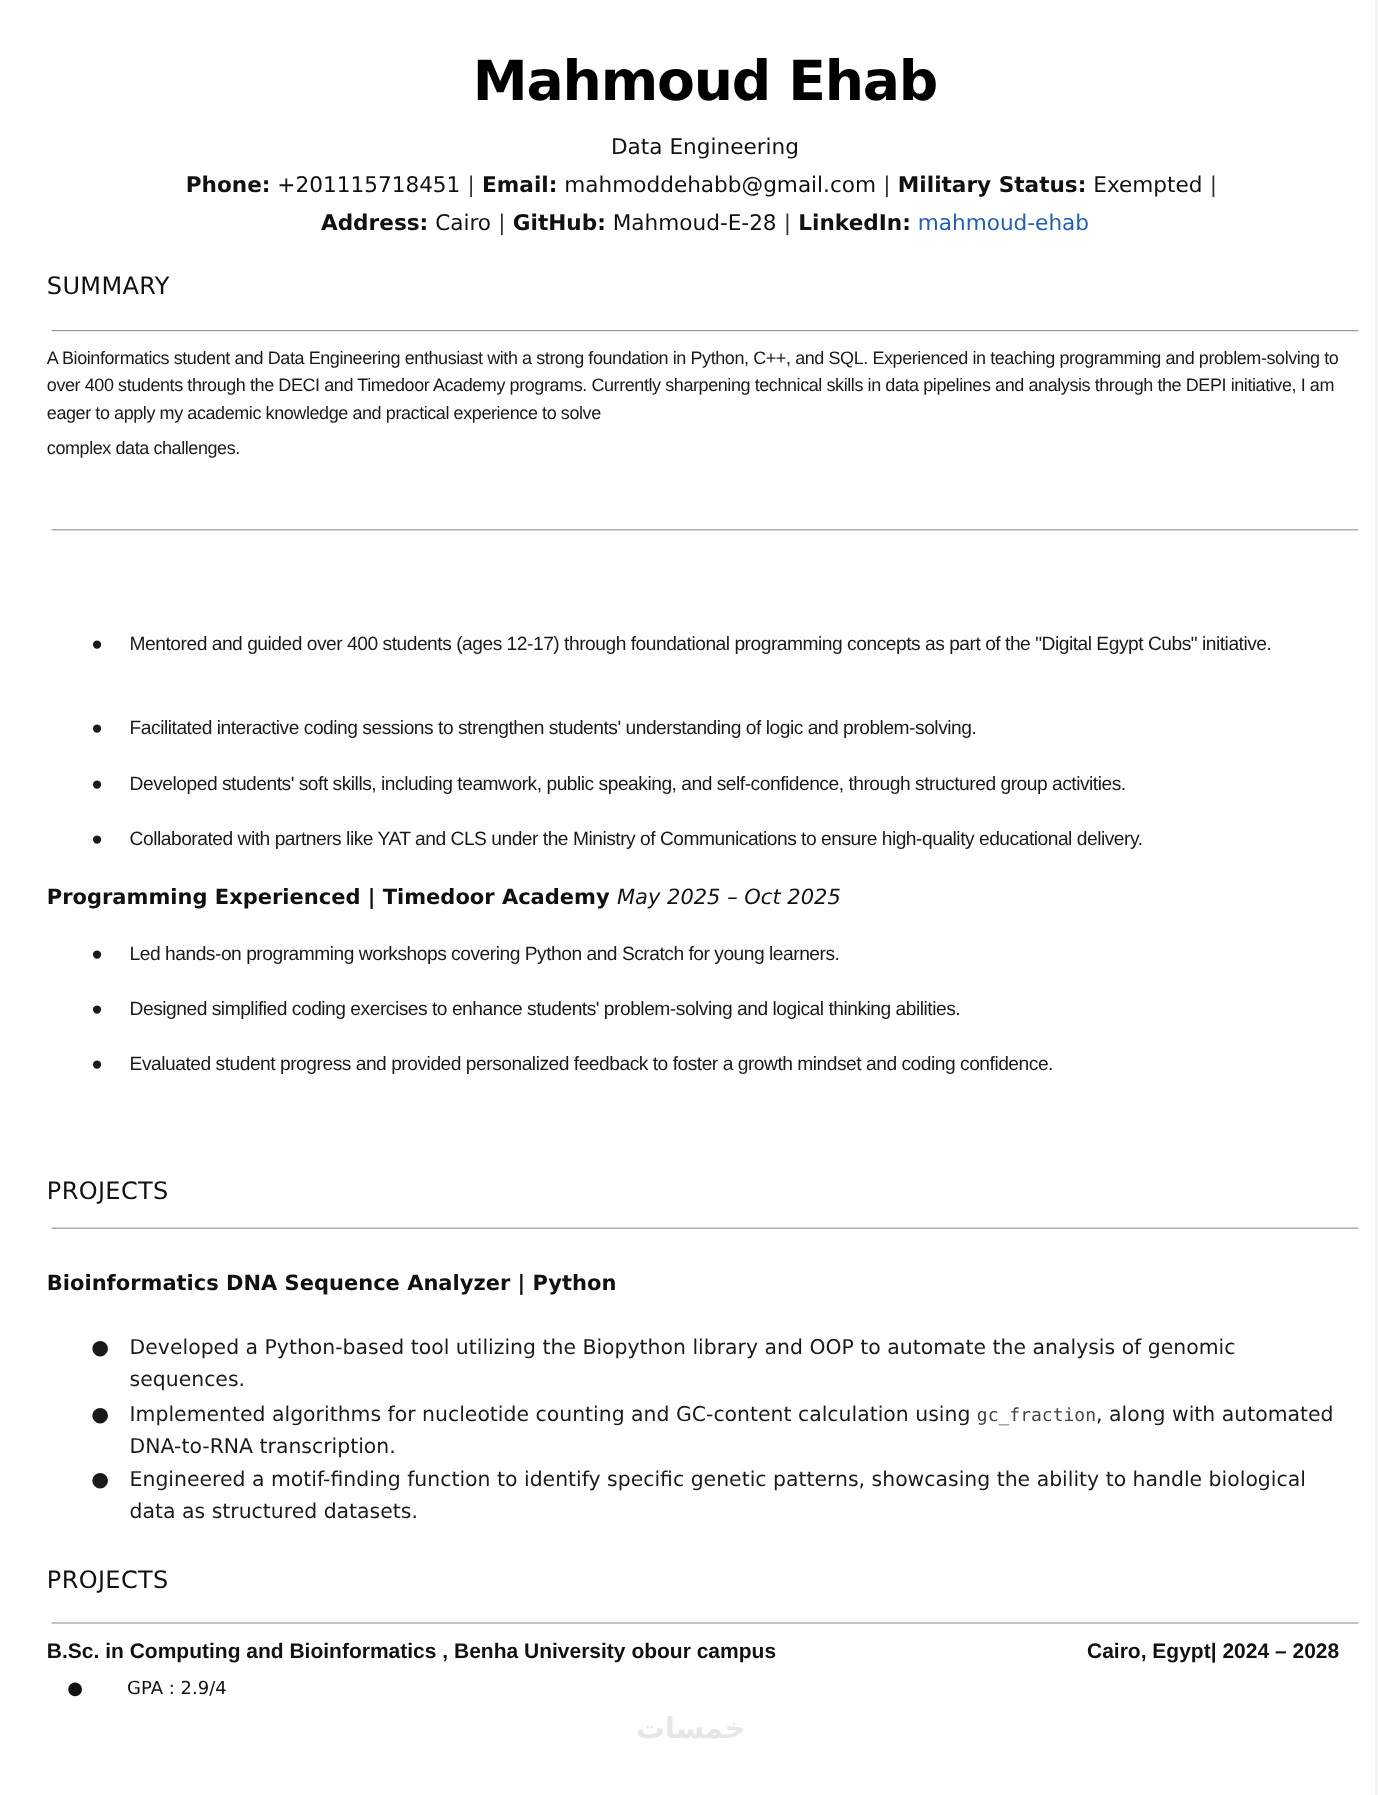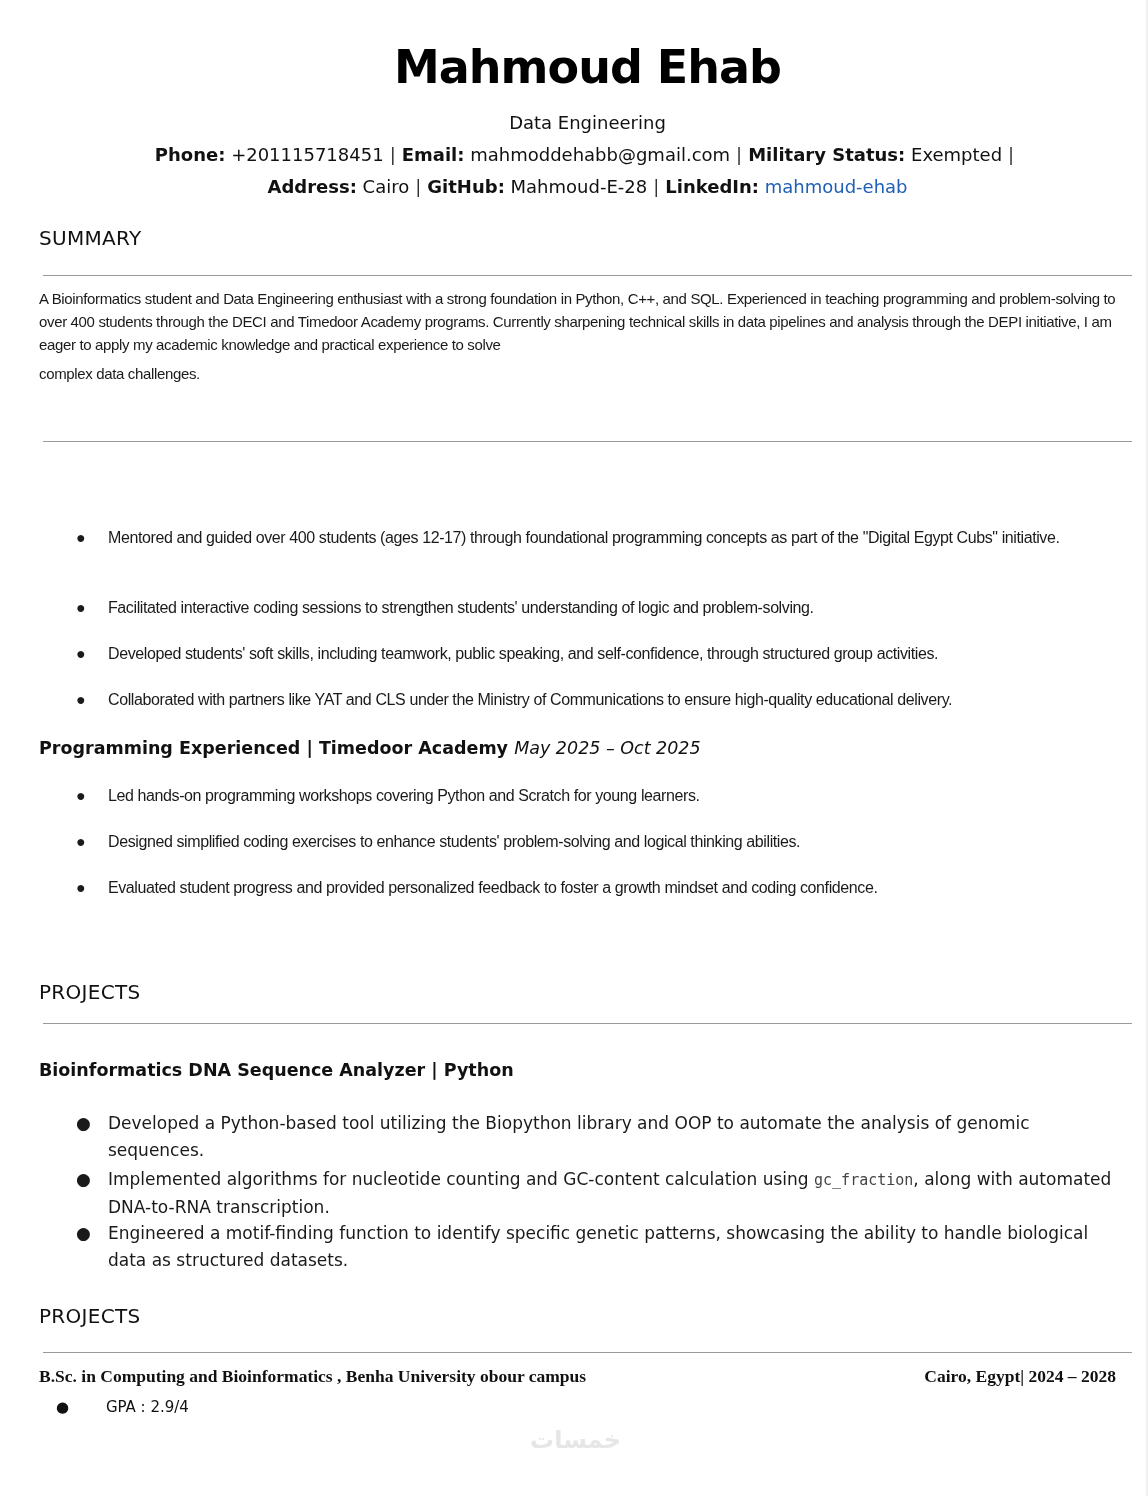--- a/index.html
+++ b/index.html
@@ -57,21 +57,21 @@
   .pbullet {
     position: absolute; left: 76px; width: 1040px;
     font-family: "DejaVu Sans", sans-serif; font-size: 17px; line-height: 27px; color: #1a1a1a;
   }
   .pbullet .dot { position: absolute; left: 0; top: 0; }
   .pbullet .txt { display: block; margin-left: 32px; }
   .mono { font-family: "DejaVu Sans Mono", monospace; font-size: 15px; color: #444; }
 
   .edu-row {
     position: absolute; left: 39px; top: 1366px; width: 1077px;
-    font-family: Liberation Serif, serif; font-size: 17.5px; font-weight: bold; color: #111;
+    font-family: Liberation Sans, sans-serif; font-size: 17.5px; font-weight: bold; color: #111;
     display: flex; justify-content: space-between; align-items: flex-end;
   }
   .edu-bullet {
     position: absolute; left: 56px; top: 1398px;
     font-family: "DejaVu Sans", sans-serif; font-size: 15px; color: #111;
   }
   .edu-bullet .txt { margin-left: 32px; }
 
   .watermark {
     position: absolute; left: 503px; top: 1426px; width: 145px; text-align: center;

